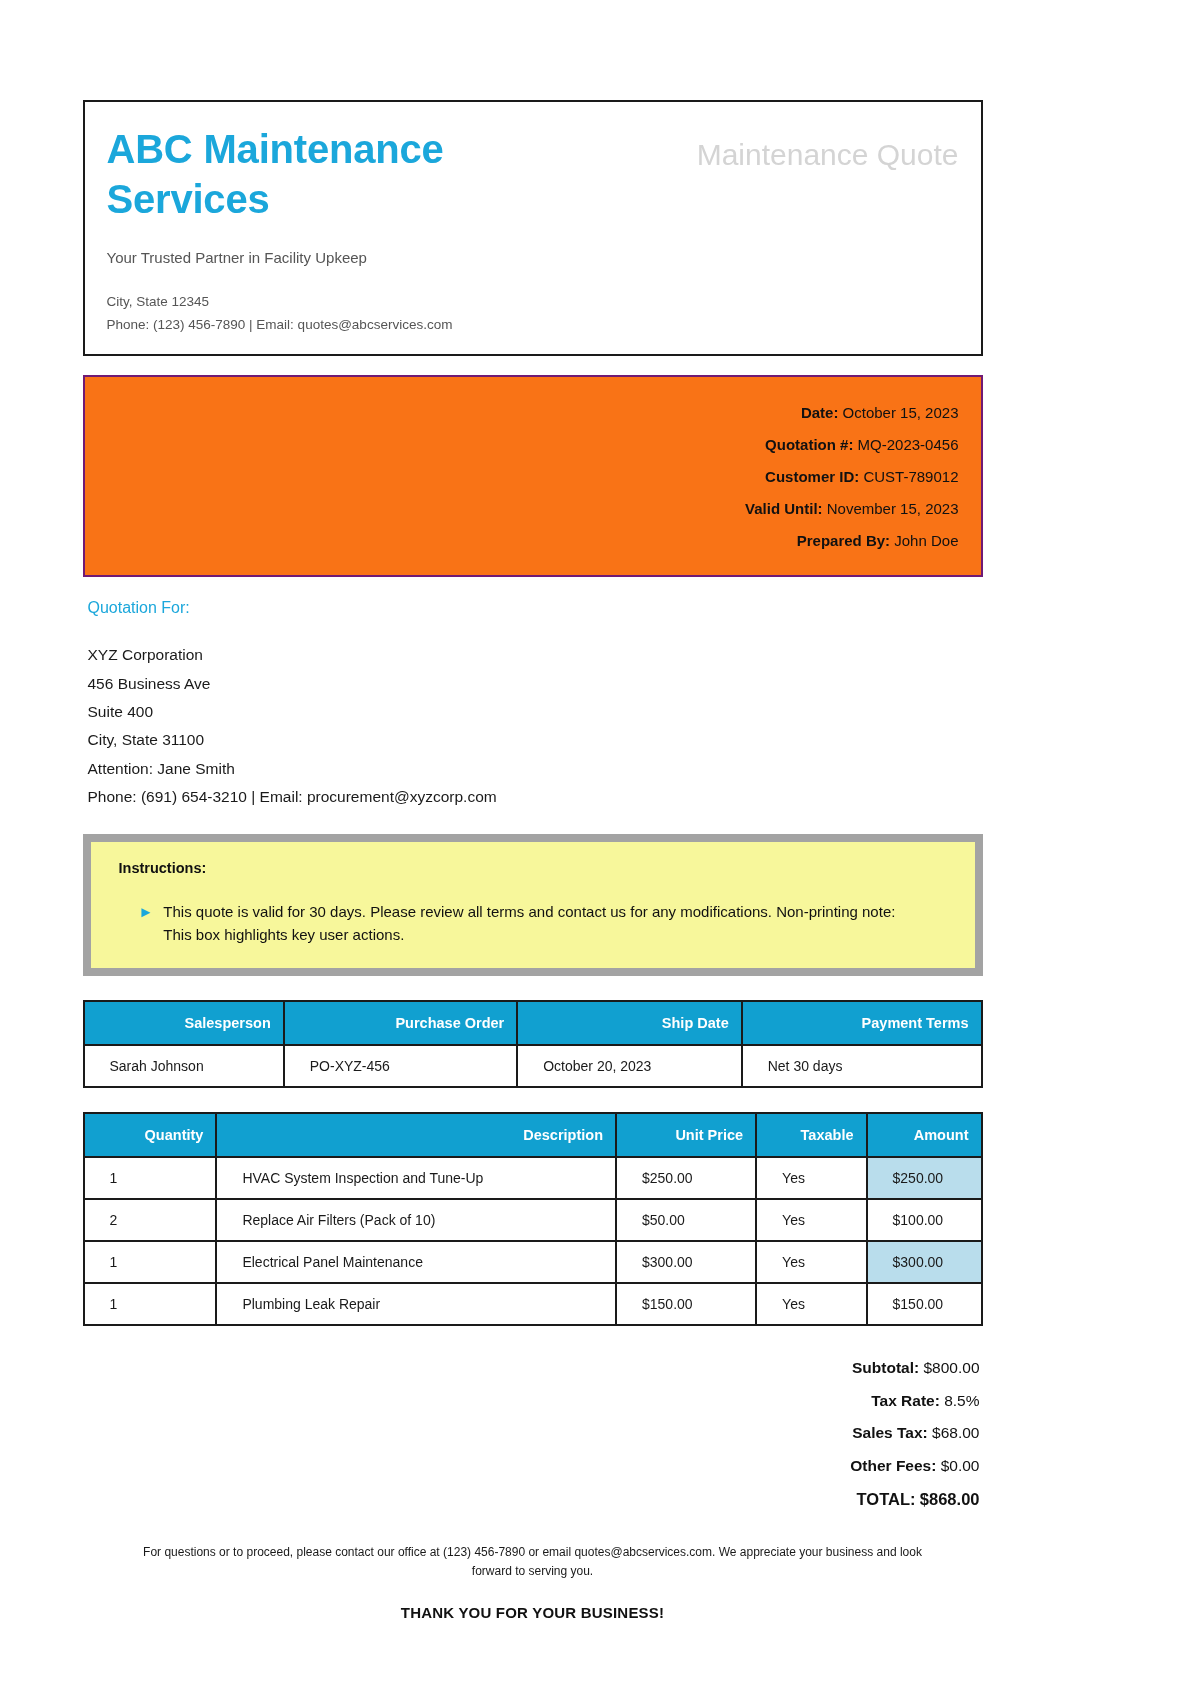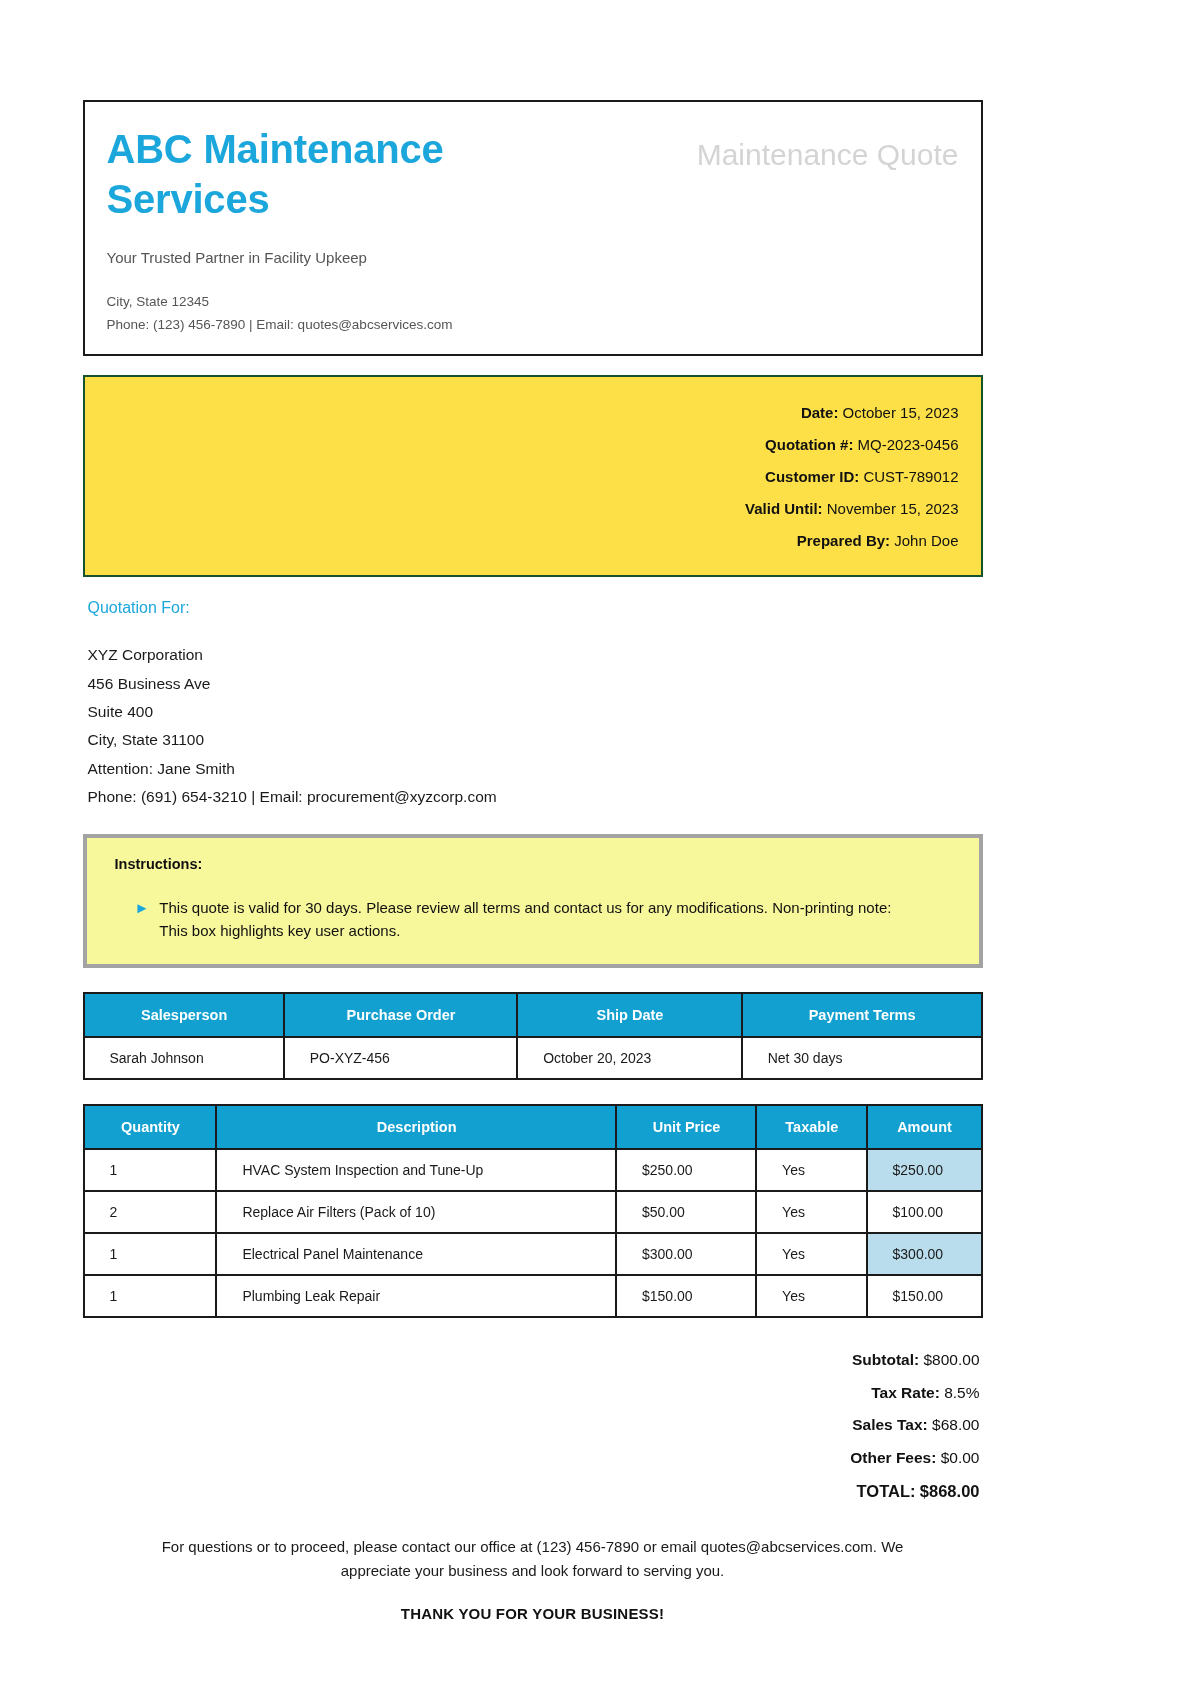--- a/index.html
+++ b/index.html
@@ -69,22 +69,22 @@
     font-size: 30px;
     color: #d4d4d4;
     font-weight: normal;
     white-space: nowrap;
     line-height: 1;
   }
 
   
   .meta-band {
     margin-top: 19px;
-    background: #fde047;
-    border: 2px solid #14532d;
+    background: #f97316;
+    border: 2px solid #701a75;
     box-sizing: border-box;
     min-height: 195px;
     display: flex;
     justify-content: flex-end;
     padding: 20px 22px 18px 22px;
   }
   .meta-list {
     text-align: right;
     font-size: 15px;
     color: #111111;
@@ -110,21 +110,21 @@
   .cust-line {
     font-size: 15.5px;
     color: #1a1a1a;
     line-height: 1.83;
   }
 
   
   .instructions-box {
     margin-top: 22px;
     background: #F7F79B;
-    border: 4px solid #a3a3a3;
+    border: 8px solid #a3a3a3;
     box-sizing: border-box;
     padding: 18px 22px 22px 22px;
   }
   .instructions-title {
     font-size: 14.5px;
     font-weight: bold;
     color: #111111;
     margin-bottom: 24px;
     padding-left: 6px;
   }
@@ -154,21 +154,21 @@
     table-layout: fixed;
   }
   table.info-table { margin-top: 24px; }
   table.items-table { margin-top: 24px; border-radius: 6px; }
 
   .doc-table th {
     background: #11A0D0;
     color: #ffffff;
     font-size: 14.5px;
     font-weight: bold;
-    text-align: center;
+    text-align: right;
     padding: 13px 12px 13px 13px;
     border: 2px solid #1a1a1a;
     box-sizing: border-box;
   }
   .doc-table td {
     font-size: 14px;
     color: #1a1a1a;
     padding: 12px 12px 12px 25px;
     border: 2px solid #1a1a1a;
     background: #ffffff;
@@ -207,21 +207,21 @@
   .total-row .k { font-weight: bold; }
   .total-row.grand .k,
   .total-row.grand .v { font-weight: bold; font-size: 16.5px; }
 
   
   .footer {
     margin-top: 26px;
     text-align: center;
   }
   .footer-note {
-    font-size: 15px;
+    font-size: 12px;
     line-height: 1.62;
     color: #1a1a1a;
     max-width: 790px;
     margin: 0 auto;
   }
   .footer-thanks {
     margin-top: 22px;
     font-size: 15px;
     font-weight: bold;
     color: #111111;

